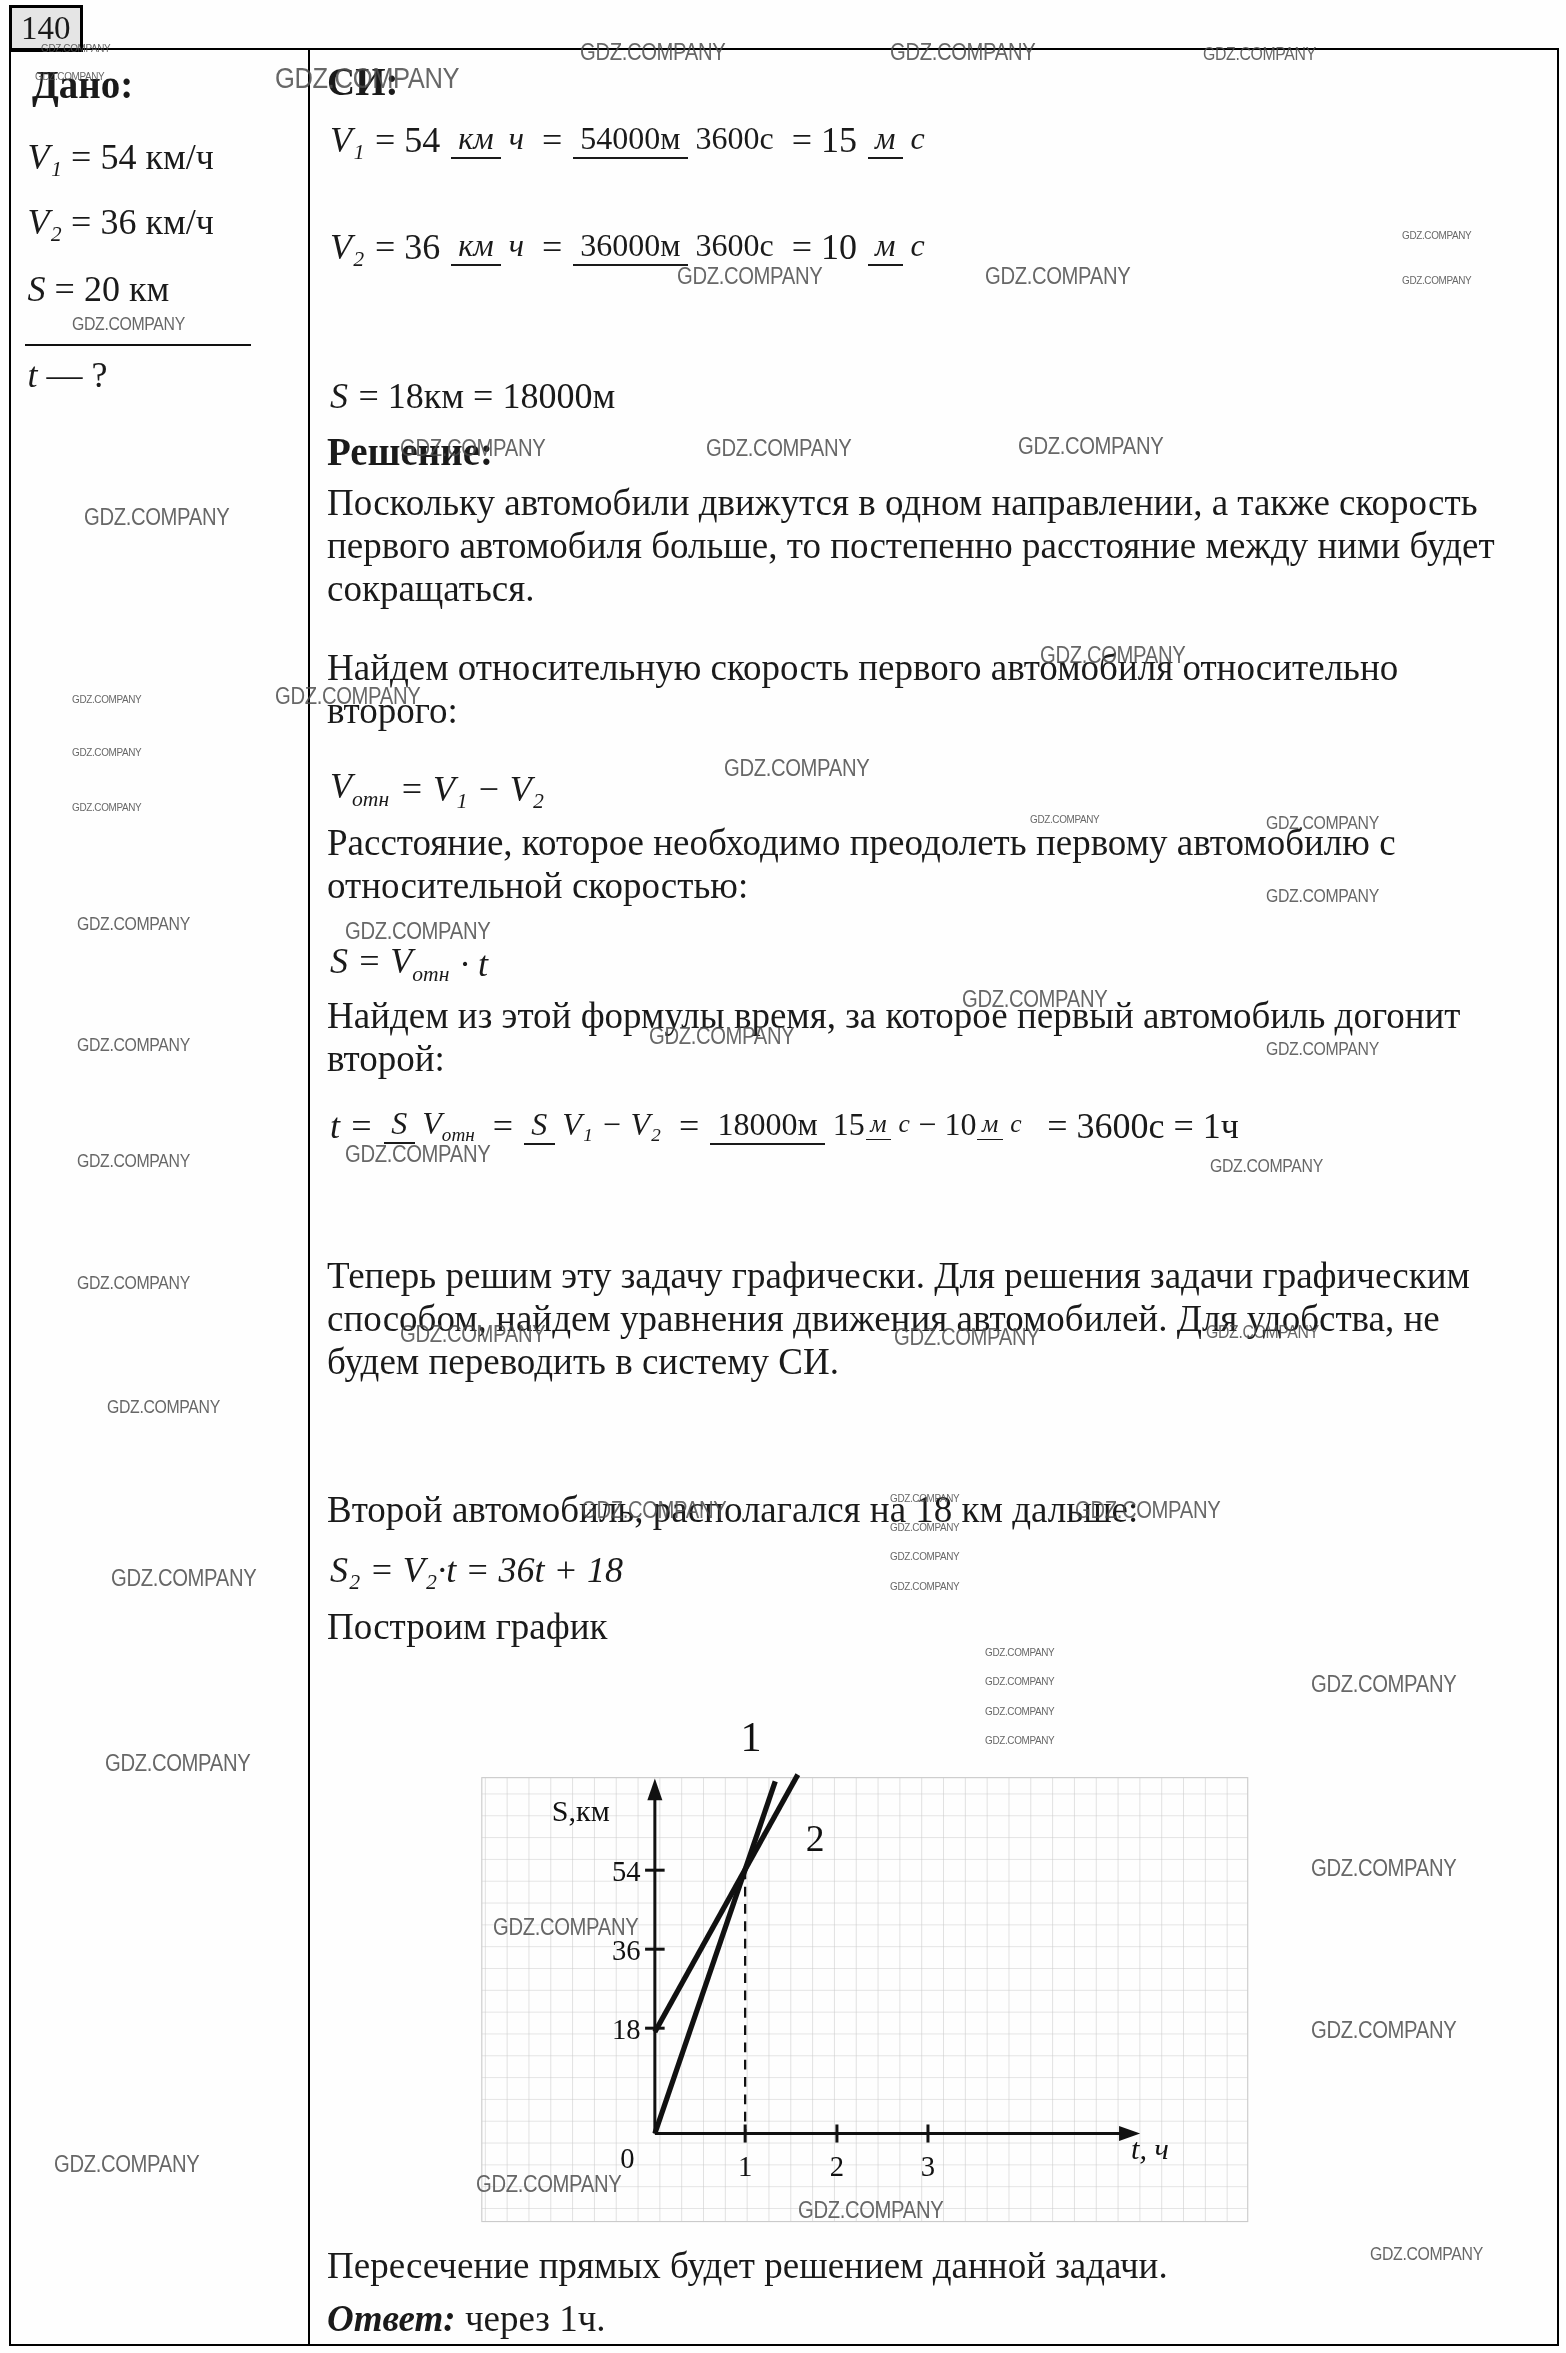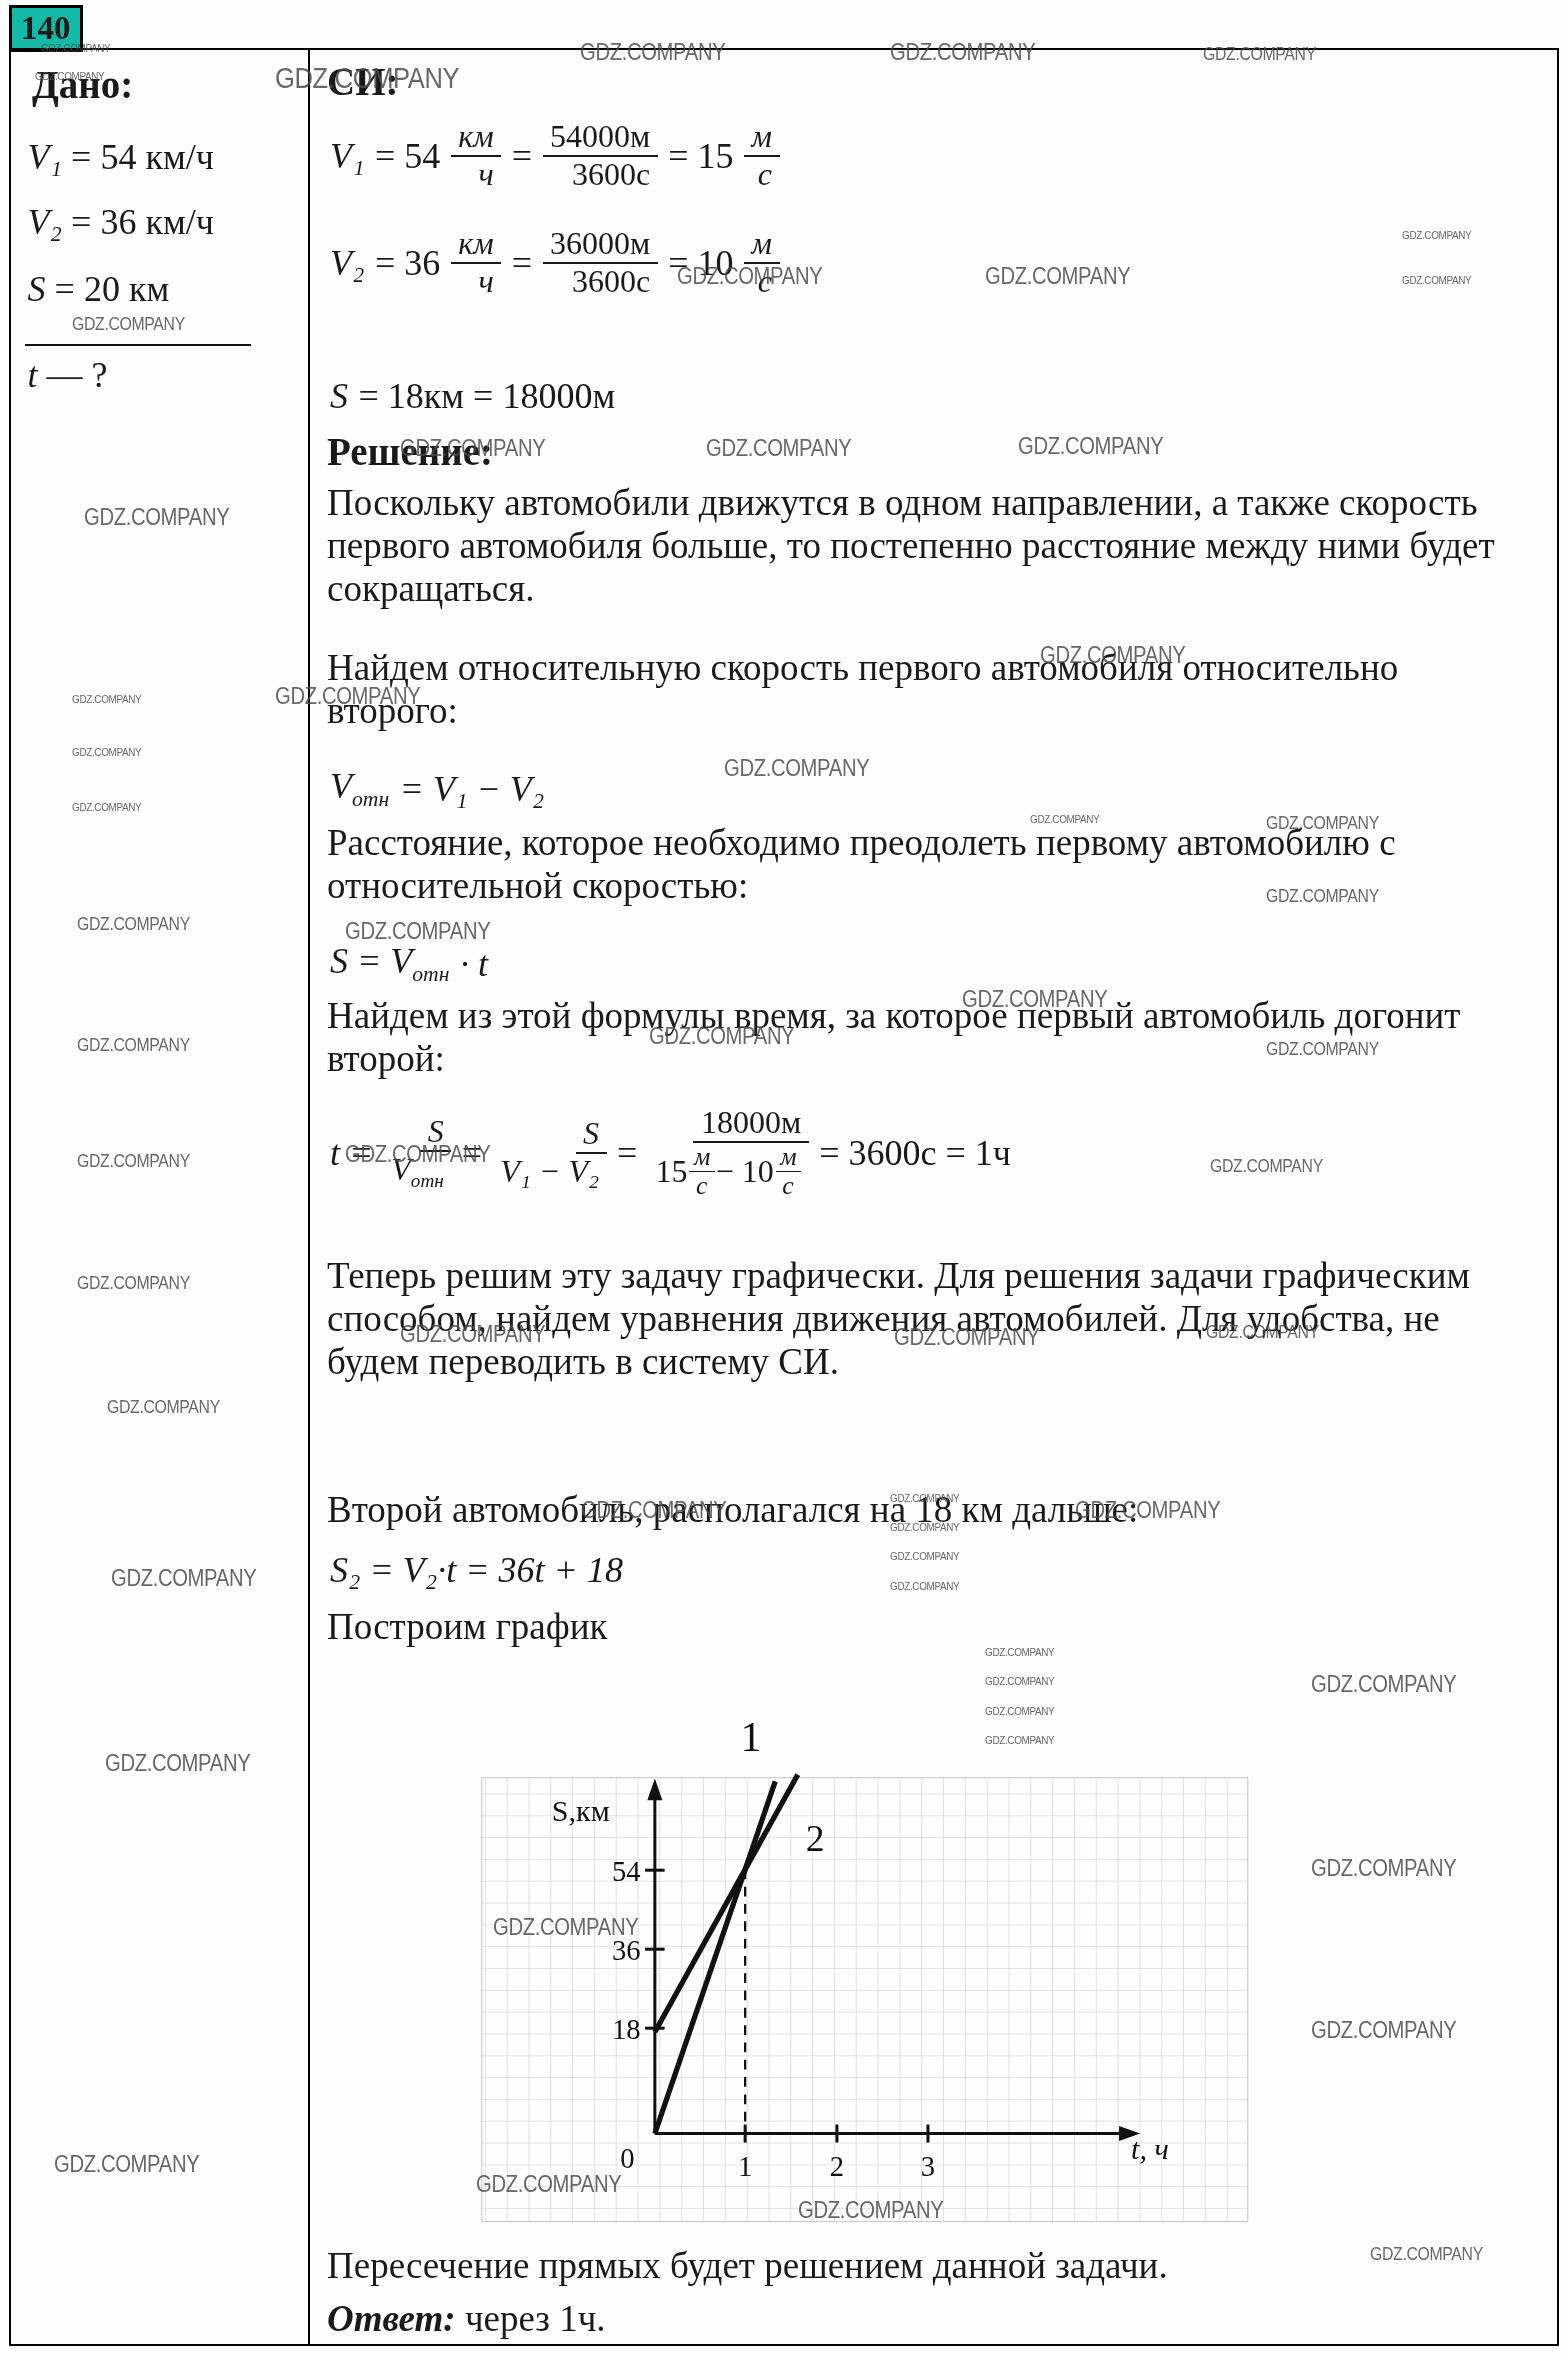--- a/index.html
+++ b/index.html
@@ -1,29 +1,29 @@
 <!DOCTYPE html>
 <html style="font-size:12px"><head>
 <meta charset="utf-8">
 <style>
   html,body{margin:0;padding:0;background:#e8e8e8}
   .page{position:relative;width:1566px;height:2354px;background:#fefefe;
         font-family:"Liberation Serif","DejaVu Serif",serif;color:#1a1a1a;overflow:hidden}
   .abs{position:absolute}
   .pagenum{position:absolute;left:9px;top:4.5px;border:3px solid #000;padding:0 9px;
-           font-weight:bold;font-size:33px;line-height:41px;background:#14b8a6}
+           font-weight:normal;font-size:33px;line-height:41px;background:#e5e5e5}
   .main-box{position:absolute;left:9px;top:48px;width:1546px;height:2294px;border:2.3px solid #000}
   .divider{position:absolute;left:297px;top:0;height:100%;width:2.3px;background:#000}
   .h{font-weight:bold;font-size:39px;line-height:42px}
   .txt{font-size:37px;line-height:43px;width:1174px}
   .given-line{font-size:36px;white-space:nowrap}
   .it{font-style:italic}
   .up{font-style:normal}
   .formula{font-style:italic;font-size:36px;display:flex;align-items:center;gap:10.5px;white-space:nowrap}
-  .frac{display:inline-flex;flex-direction:column;align-items:flex-end;line-height:1.12;font-size:32px}
+  .frac{display:inline-flex;flex-direction:row;align-items:flex-start;line-height:1.12;font-size:32px}
   .frac>.num{border-bottom:2.3px solid #1a1a1a;padding:0 7.5px}
   .frac>.den{padding:0 7.5px}
   .frac.sm{font-size:25.6px}
   .frac.sm>.num{border-bottom-width:1.5px;padding:0 4.5px}
   .fr-row{display:flex;align-items:center;gap:1px}
   sub{font-size:0.6em}
   .sep{background:#111;height:2.3px}
   #wm-layer{position:absolute;left:0;top:0;width:100%;height:100%;pointer-events:none;z-index:5}
   .wm{position:absolute;color:#4d4d4d;font-family:"Liberation Sans","DejaVu Sans",sans-serif;
       letter-spacing:-0.4px;white-space:nowrap;opacity:.85;transform:scaleX(.88);transform-origin:left top;line-height:1}

